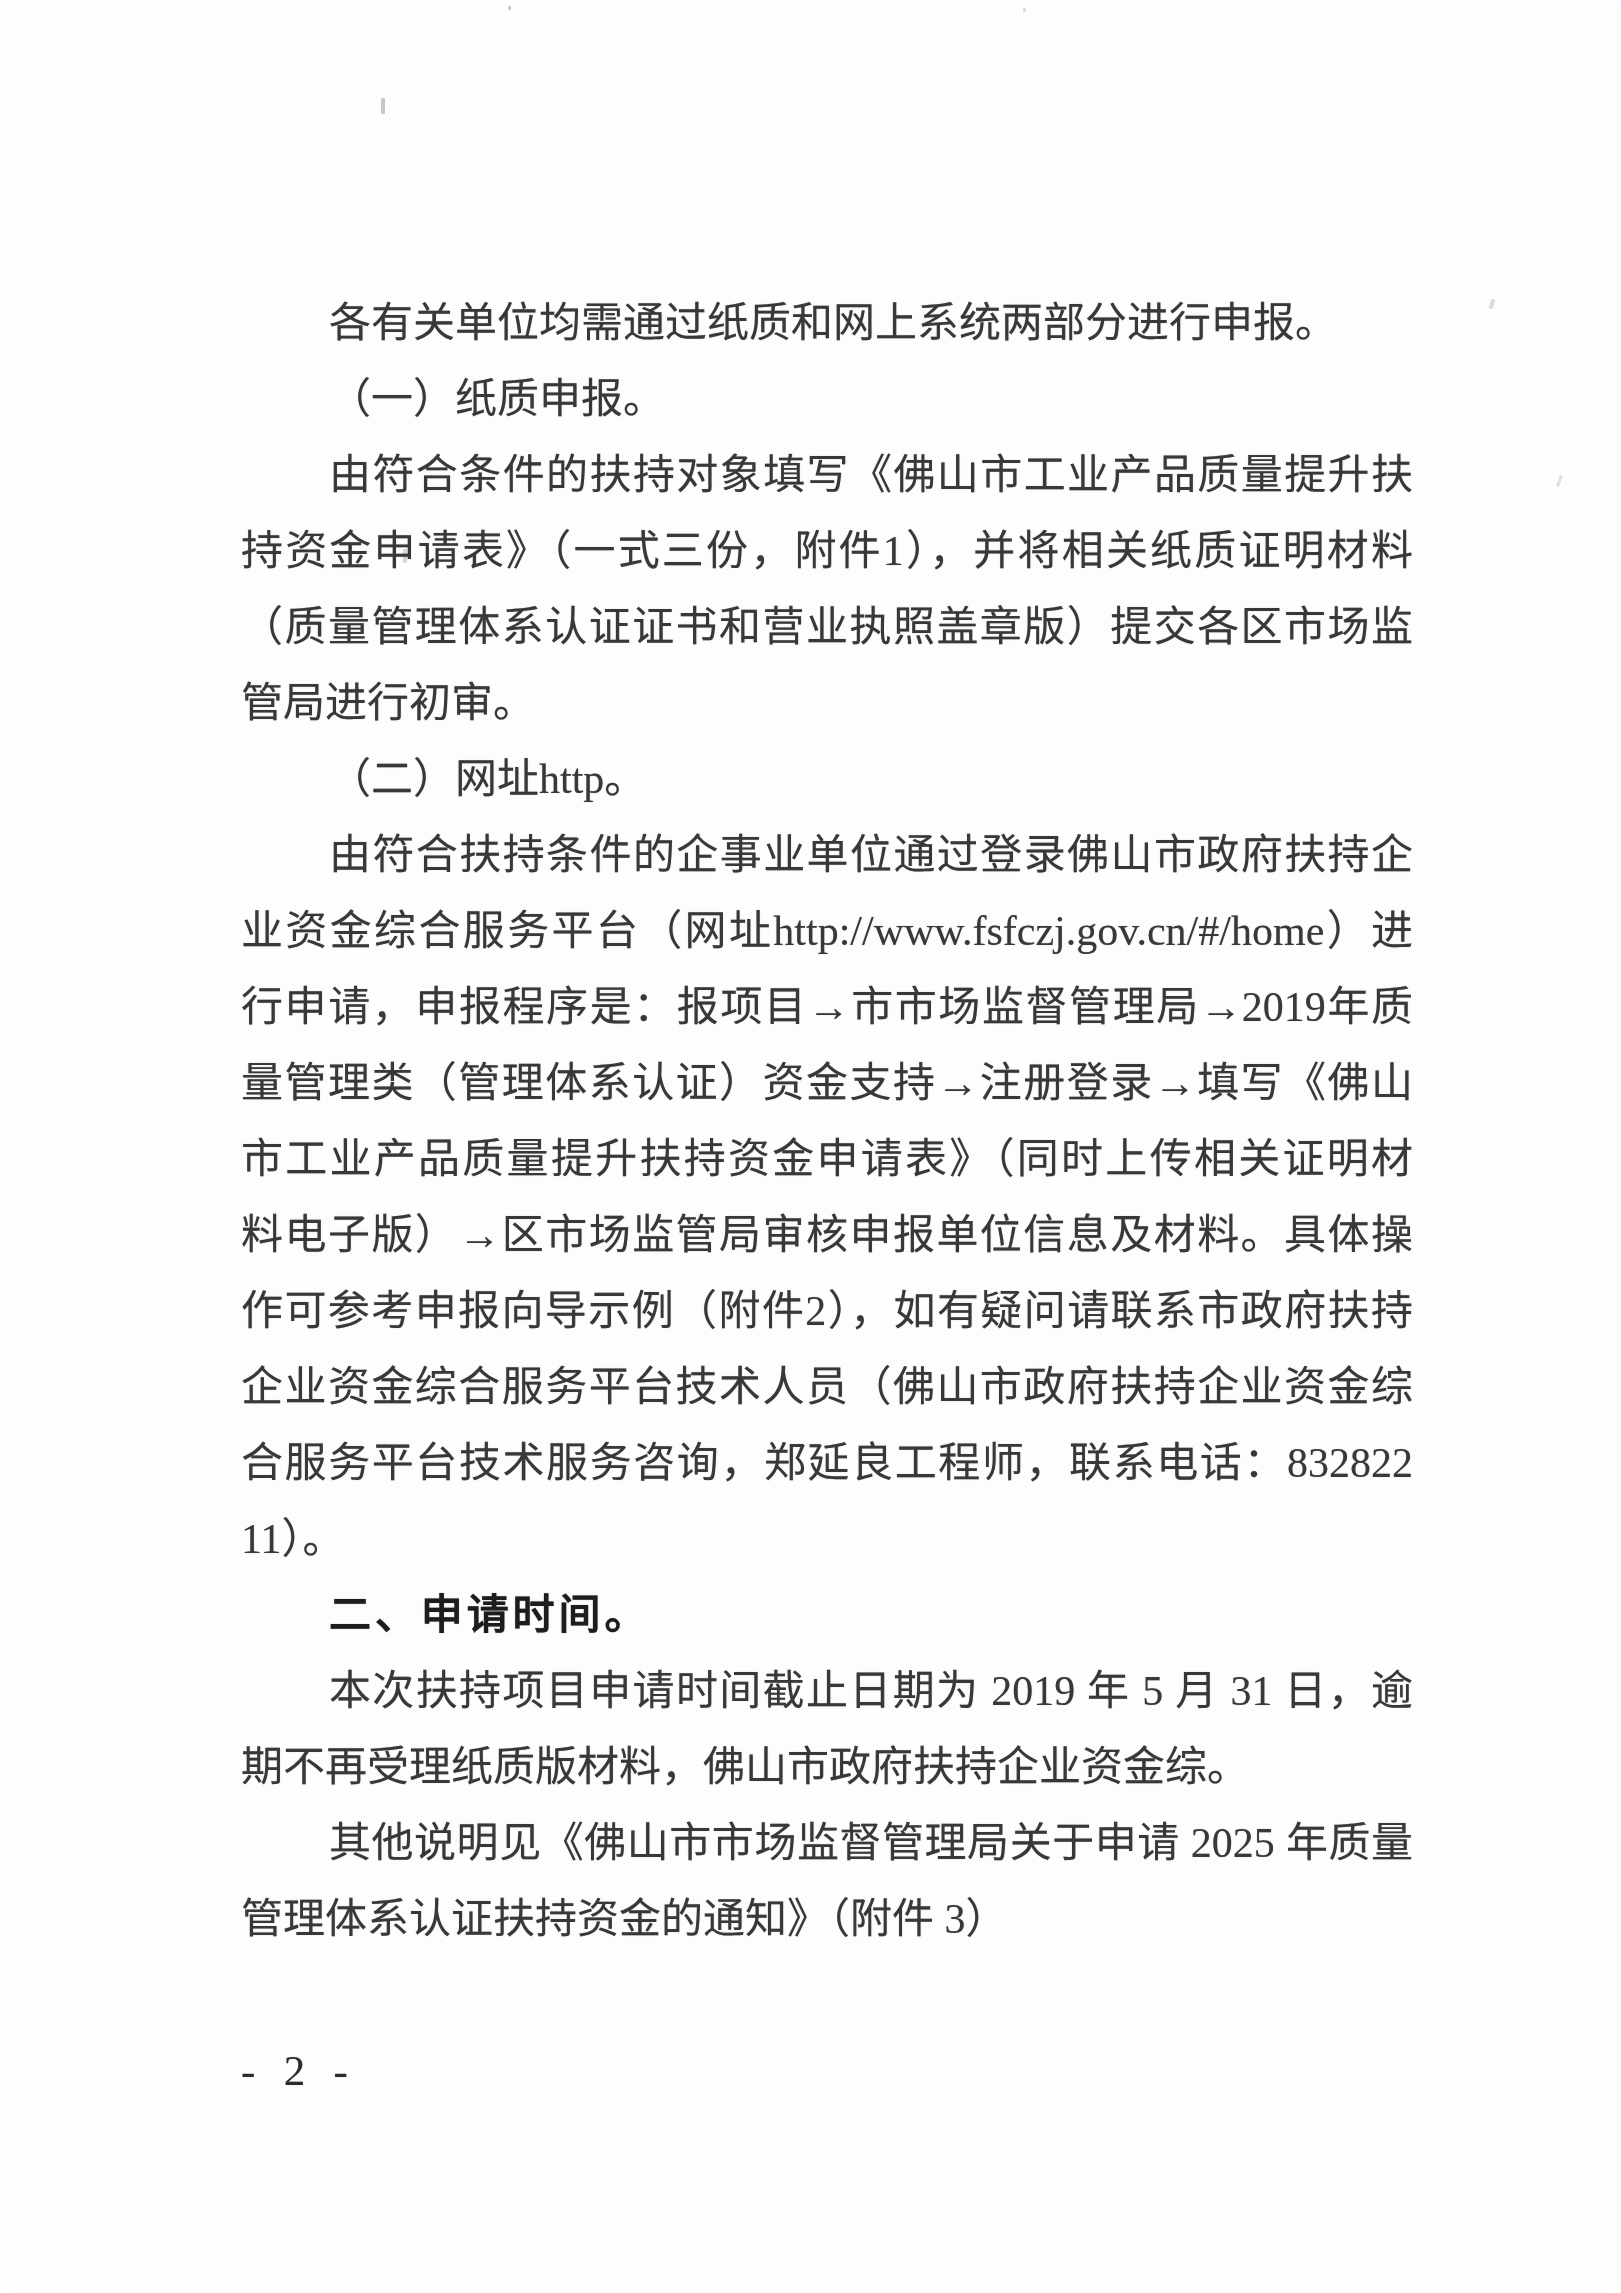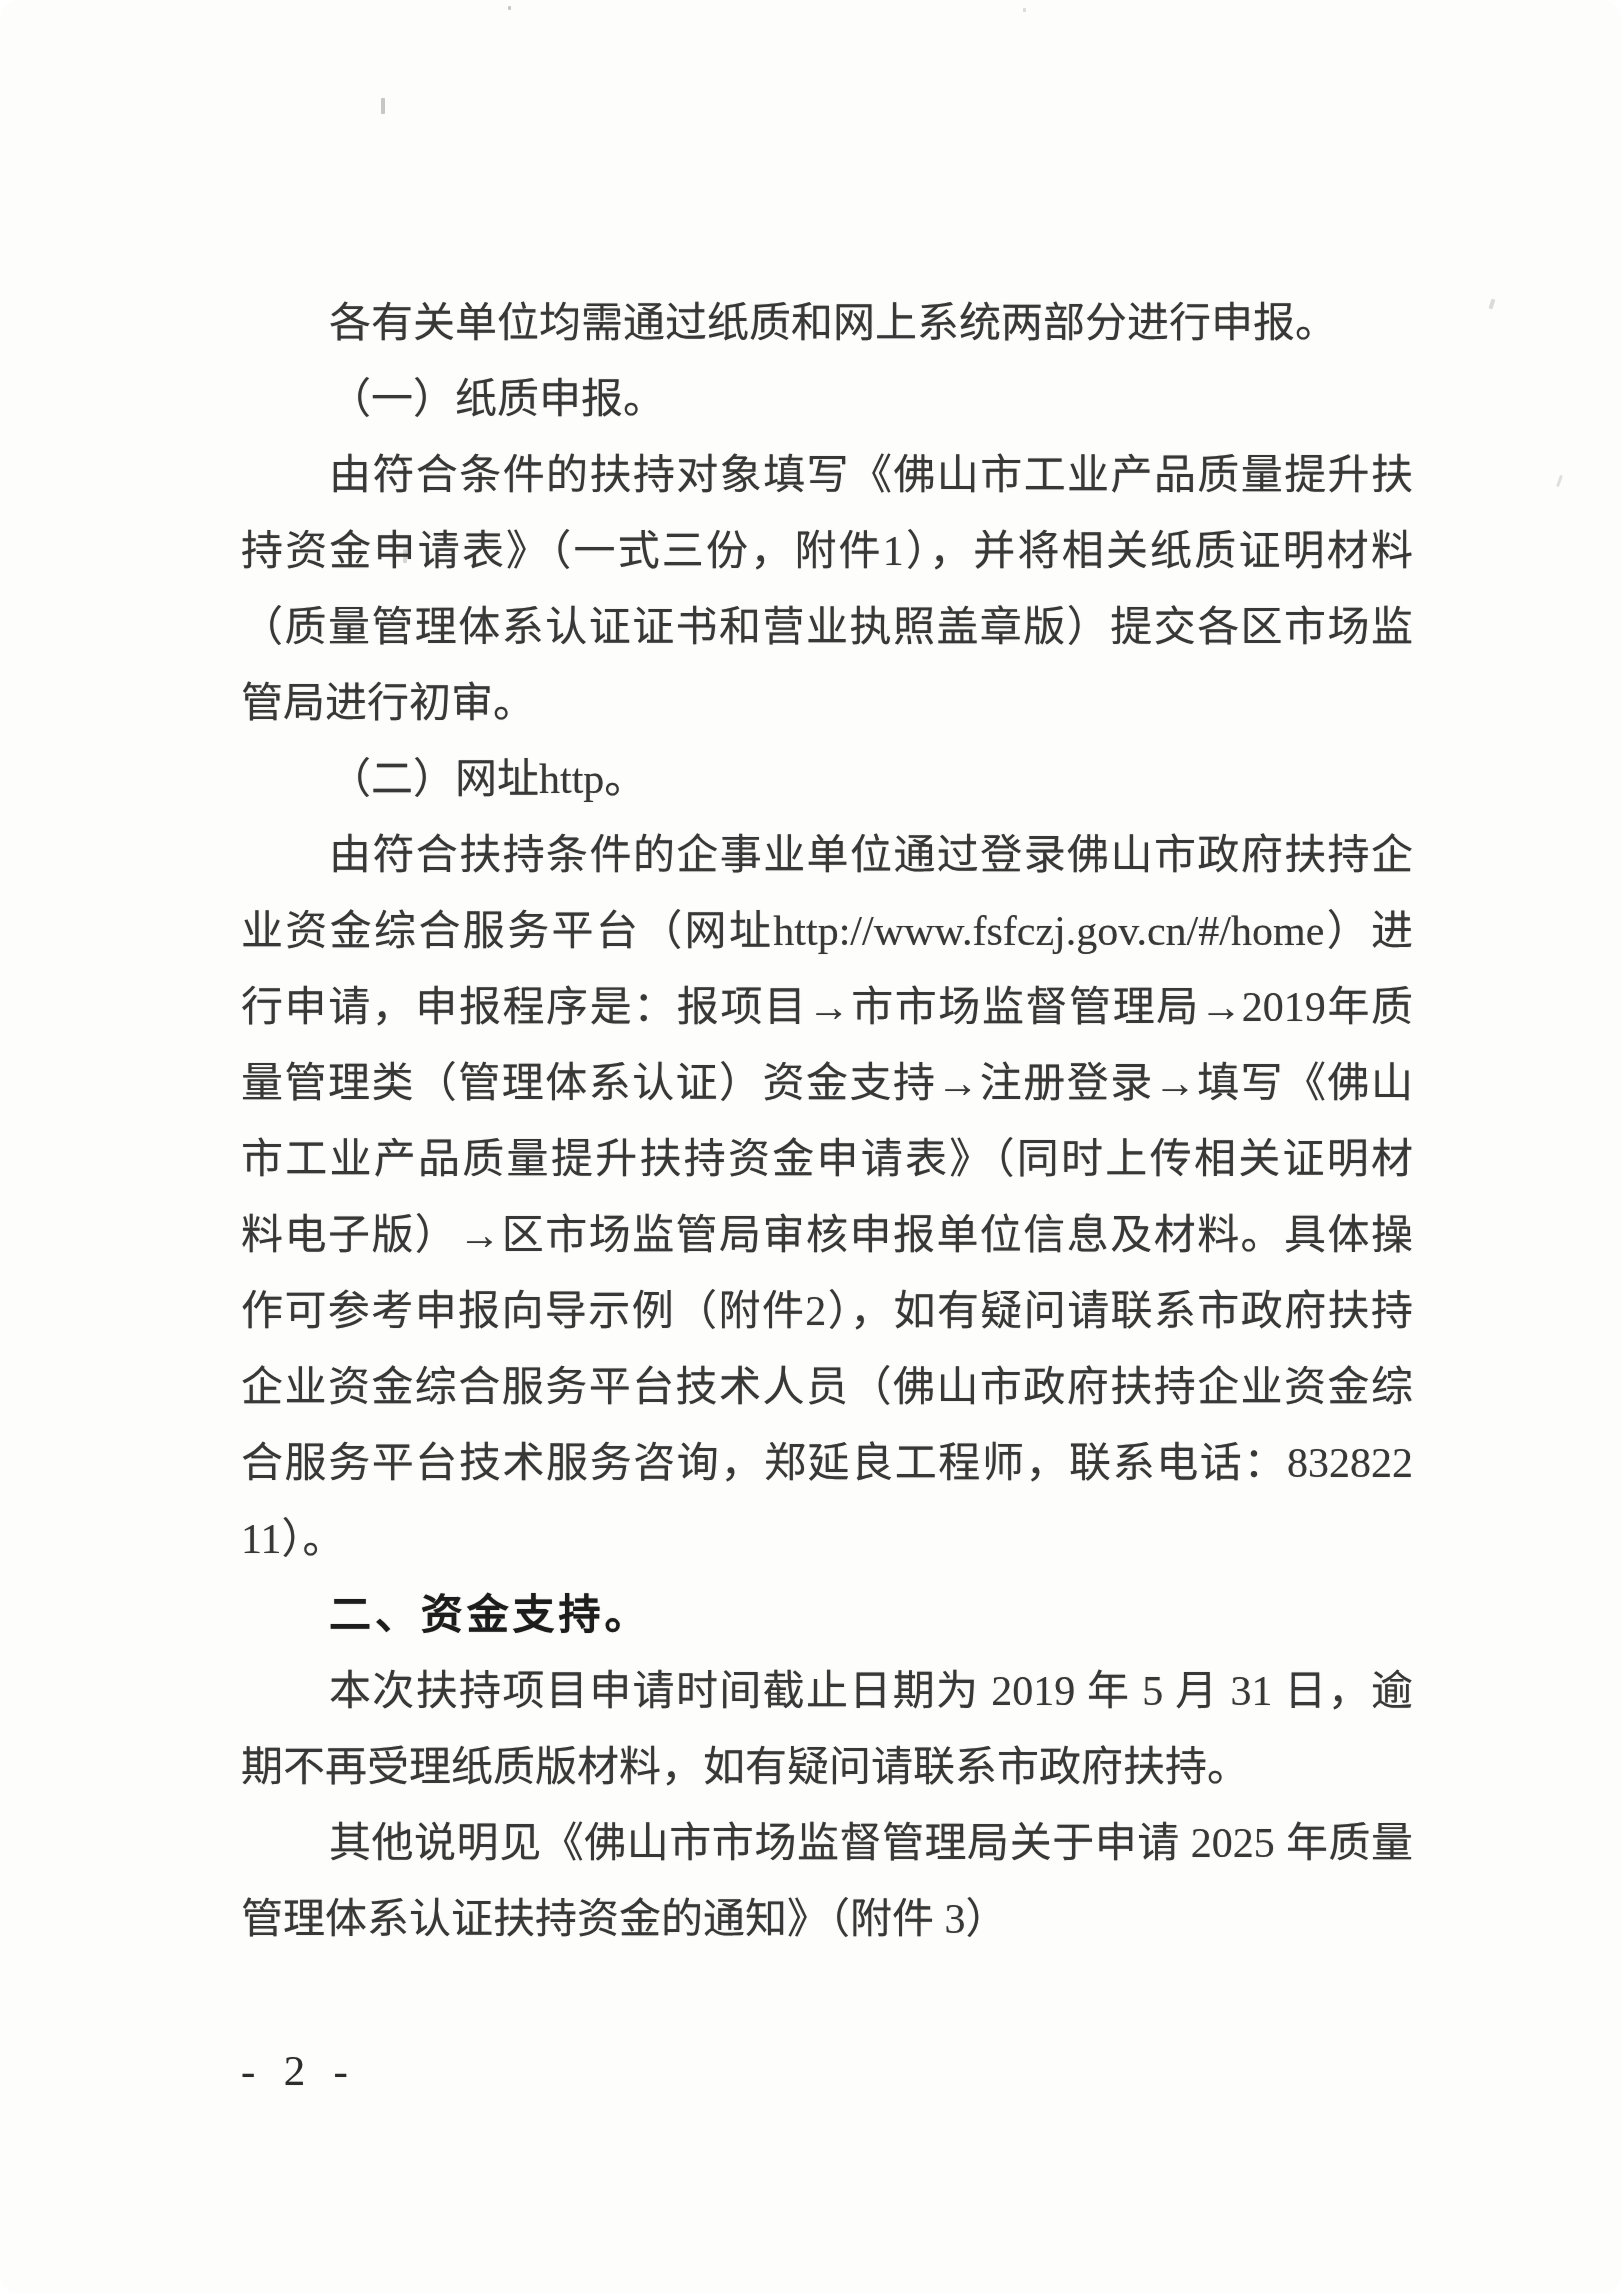--- a/index.html
+++ b/index.html
@@ -92,22 +92,22 @@
       <div class="line fill indent">由符合扶持条件的企事业单位通过登录佛山市政府扶持企</div>
       <div class="line fill">业资金综合服务平台（网址http://www.fsfczj.gov.cn/#/home）进</div>
       <div class="line fill">行申请，申报程序是：报项目→市市场监督管理局→2019年质</div>
       <div class="line fill">量管理类（管理体系认证）资金支持→注册登录→填写《佛山</div>
       <div class="line fill">市工业产品质量提升扶持资金申请表》（同时上传相关证明材</div>
       <div class="line fill">料电子版）→区市场监管局审核申报单位信息及材料。具体操</div>
       <div class="line fill">作可参考申报向导示例（附件2），如有疑问请联系市政府扶持</div>
       <div class="line fill">企业资金综合服务平台技术人员（佛山市政府扶持企业资金综</div>
       <div class="line fill">合服务平台技术服务咨询，郑延良工程师，联系电话：832822</div>
       <div class="line last">11）。</div>
-      <div class="line last indent bold-heading">二、资金支持。</div>
+      <div class="line last indent bold-heading">二、申请时间。</div>
       <div class="line fill indent">本次扶持项目申请时间截止日期为 2019 年 5 月 31 日，逾</div>
-      <div class="line last">期不再受理纸质版材料，如有疑问请联系市政府扶持。</div>
+      <div class="line last">期不再受理纸质版材料，佛山市政府扶持企业资金综。</div>
       <div class="line fill indent">其他说明见《佛山市市场监督管理局关于申请 2025 年质量</div>
       <div class="line last">管理体系认证扶持资金的通知》（附件 3）</div>
     </div>
 
   <div class="page-number">- 2 -</div>
 </div>
 
 
 </body></html>

